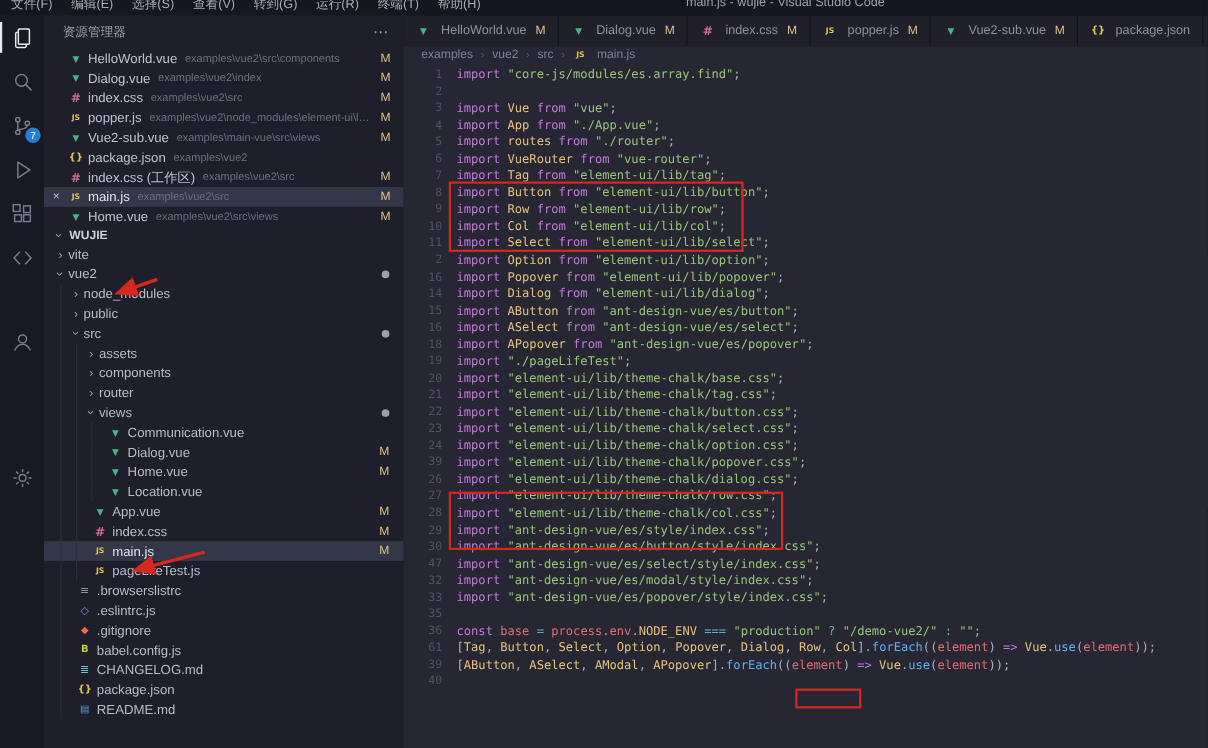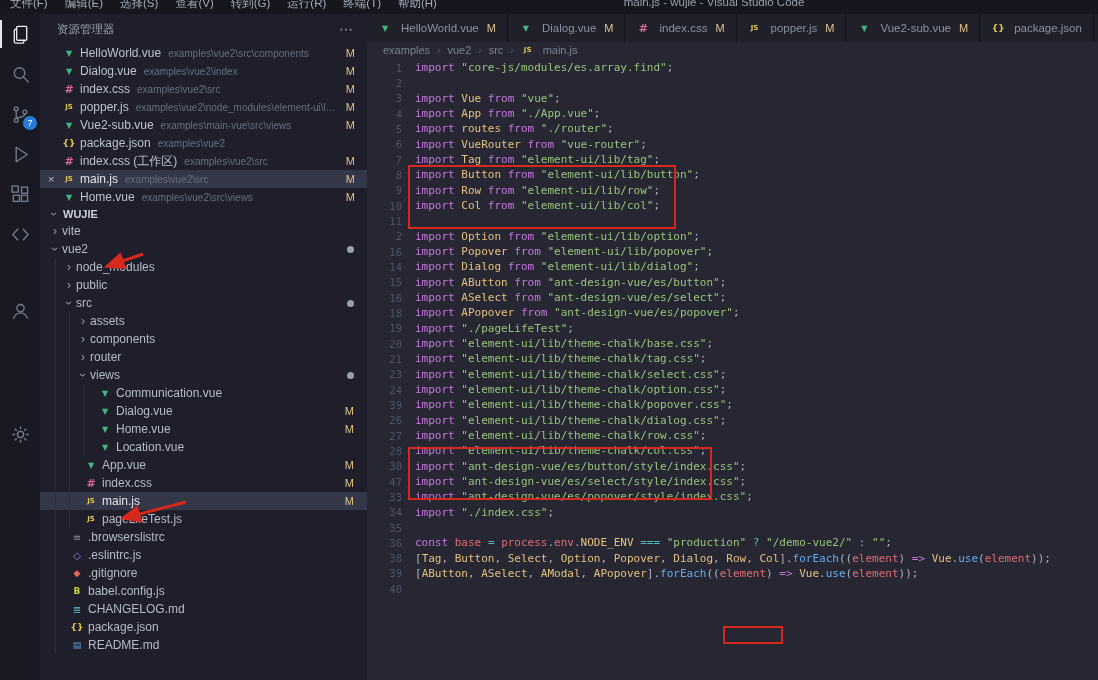--- a/index.html
+++ b/index.html
@@ -463,20 +463,21 @@
             <div class="code-line" data-name="code-line">
               <span class="ln" data-name="line-number">9</span>
               <span class="ct" data-name="code-text"><span class="tk-k">import </span><span class="tk-i">Row </span><span class="tk-k">from </span><span class="tk-s">"element-ui/lib/row"</span><span class="tk-p">;</span></span>
             </div>
             <div class="code-line" data-name="code-line">
               <span class="ln" data-name="line-number">10</span>
               <span class="ct" data-name="code-text"><span class="tk-k">import </span><span class="tk-i">Col </span><span class="tk-k">from </span><span class="tk-s">"element-ui/lib/col"</span><span class="tk-p">;</span></span>
             </div>
             <div class="code-line" data-name="code-line">
               <span class="ln" data-name="line-number">11</span>
+              <span class="ct" data-name="code-text"><span class="tk-k">import </span><span class="tk-i">Select </span><span class="tk-k">from </span><span class="tk-s">"element-ui/lib/select"</span><span class="tk-p">;</span></span>
             </div>
             <div class="code-line" data-name="code-line">
               <span class="ln" data-name="line-number">2</span>
               <span class="ct" data-name="code-text"><span class="tk-k">import </span><span class="tk-i">Option </span><span class="tk-k">from </span><span class="tk-s">"element-ui/lib/option"</span><span class="tk-p">;</span></span>
             </div>
             <div class="code-line" data-name="code-line">
               <span class="ln" data-name="line-number">16</span>
               <span class="ct" data-name="code-text"><span class="tk-k">import </span><span class="tk-i">Popover </span><span class="tk-k">from </span><span class="tk-s">"element-ui/lib/popover"</span><span class="tk-p">;</span></span>
             </div>
             <div class="code-line" data-name="code-line">
@@ -501,20 +502,24 @@
             </div>
             <div class="code-line" data-name="code-line">
               <span class="ln" data-name="line-number">20</span>
               <span class="ct" data-name="code-text"><span class="tk-k">import </span><span class="tk-s">"element-ui/lib/theme-chalk/base.css"</span><span class="tk-p">;</span></span>
             </div>
             <div class="code-line" data-name="code-line">
               <span class="ln" data-name="line-number">21</span>
               <span class="ct" data-name="code-text"><span class="tk-k">import </span><span class="tk-s">"element-ui/lib/theme-chalk/tag.css"</span><span class="tk-p">;</span></span>
             </div>
             <div class="code-line" data-name="code-line">
+              <span class="ln" data-name="line-number">22</span>
+              <span class="ct" data-name="code-text"><span class="tk-k">import </span><span class="tk-s">"element-ui/lib/theme-chalk/button.css"</span><span class="tk-p">;</span></span>
+            </div>
+            <div class="code-line" data-name="code-line">
               <span class="ln" data-name="line-number">23</span>
               <span class="ct" data-name="code-text"><span class="tk-k">import </span><span class="tk-s">"element-ui/lib/theme-chalk/select.css"</span><span class="tk-p">;</span></span>
             </div>
             <div class="code-line" data-name="code-line">
               <span class="ln" data-name="line-number">24</span>
               <span class="ct" data-name="code-text"><span class="tk-k">import </span><span class="tk-s">"element-ui/lib/theme-chalk/option.css"</span><span class="tk-p">;</span></span>
             </div>
             <div class="code-line" data-name="code-line">
               <span class="ln" data-name="line-number">39</span>
               <span class="ct" data-name="code-text"><span class="tk-k">import </span><span class="tk-s">"element-ui/lib/theme-chalk/popover.css"</span><span class="tk-p">;</span></span>
@@ -525,45 +530,49 @@
             </div>
             <div class="code-line" data-name="code-line">
               <span class="ln" data-name="line-number">27</span>
               <span class="ct" data-name="code-text"><span class="tk-k">import </span><span class="tk-s">"element-ui/lib/theme-chalk/row.css"</span><span class="tk-p">;</span></span>
             </div>
             <div class="code-line" data-name="code-line">
               <span class="ln" data-name="line-number">28</span>
               <span class="ct" data-name="code-text"><span class="tk-k">import </span><span class="tk-s">"element-ui/lib/theme-chalk/col.css"</span><span class="tk-p">;</span></span>
             </div>
             <div class="code-line" data-name="code-line">
+              <span class="ln" data-name="line-number">29</span>
+              <span class="ct" data-name="code-text"><span class="tk-k">import </span><span class="tk-s">"ant-design-vue/es/style/index.css"</span><span class="tk-p">;</span></span>
+            </div>
+            <div class="code-line" data-name="code-line">
               <span class="ln" data-name="line-number">30</span>
               <span class="ct" data-name="code-text"><span class="tk-k">import </span><span class="tk-s">"ant-design-vue/es/button/style/index.css"</span><span class="tk-p">;</span></span>
             </div>
             <div class="code-line" data-name="code-line">
               <span class="ln" data-name="line-number">47</span>
               <span class="ct" data-name="code-text"><span class="tk-k">import </span><span class="tk-s">"ant-design-vue/es/select/style/index.css"</span><span class="tk-p">;</span></span>
             </div>
             <div class="code-line" data-name="code-line">
+              <span class="ln" data-name="line-number">32</span>
+              <span class="ct" data-name="code-text"><span class="tk-k">import </span><span class="tk-s">"ant-design-vue/es/modal/style/index.css"</span><span class="tk-p">;</span></span>
+            </div>
+            <div class="code-line" data-name="code-line">
               <span class="ln" data-name="line-number">33</span>
               <span class="ct" data-name="code-text"><span class="tk-k">import </span><span class="tk-s">"ant-design-vue/es/popover/style/index.css"</span><span class="tk-p">;</span></span>
             </div>
             <div class="code-line" data-name="code-line">
-              <span class="ln" data-name="line-number">34</span>
-              <span class="ct" data-name="code-text"><span class="tk-k">import </span><span class="tk-s">"./index.css"</span><span class="tk-p">;</span></span>
-            </div>
-            <div class="code-line" data-name="code-line">
               <span class="ln" data-name="line-number">35</span>
               <span class="ct" data-name="code-text"></span>
             </div>
             <div class="code-line" data-name="code-line">
               <span class="ln" data-name="line-number">36</span>
               <span class="ct" data-name="code-text"><span class="tk-k">const </span><span class="tk-r">base </span><span class="tk-o">= </span><span class="tk-r">process</span><span class="tk-p">.</span><span class="tk-r">env</span><span class="tk-p">.</span><span class="tk-i">NODE_ENV </span><span class="tk-o">=== </span><span class="tk-s">"production" </span><span class="tk-o">? </span><span class="tk-s">"/demo-vue2/" </span><span class="tk-o">: </span><span class="tk-s">""</span><span class="tk-p">;</span></span>
             </div>
             <div class="code-line" data-name="code-line">
-              <span class="ln" data-name="line-number">38</span>
+              <span class="ln" data-name="line-number">61</span>
               <span class="ct" data-name="code-text"><span class="tk-p">[</span><span class="tk-i">Tag</span><span class="tk-p">, </span><span class="tk-i">Button</span><span class="tk-p">, </span><span class="tk-i">Select</span><span class="tk-p">, </span><span class="tk-i">Option</span><span class="tk-p">, </span><span class="tk-i">Popover</span><span class="tk-p">, </span><span class="tk-i">Dialog</span><span class="tk-p">, </span><span class="tk-i">Row</span><span class="tk-p">, </span><span class="tk-i">Col</span><span class="tk-p">].</span><span class="tk-f">forEach</span><span class="tk-p">((</span><span class="tk-r">element</span><span class="tk-p">) </span><span class="tk-k">=&gt; </span><span class="tk-i">Vue</span><span class="tk-p">.</span><span class="tk-f">use</span><span class="tk-p">(</span><span class="tk-r">element</span><span class="tk-p">));</span></span>
             </div>
             <div class="code-line" data-name="code-line">
               <span class="ln" data-name="line-number">39</span>
               <span class="ct" data-name="code-text"><span class="tk-p">[</span><span class="tk-i">AButton</span><span class="tk-p">, </span><span class="tk-i">ASelect</span><span class="tk-p">, </span><span class="tk-i">AModal</span><span class="tk-p">, </span><span class="tk-i">APopover</span><span class="tk-p">].</span><span class="tk-f">forEach</span><span class="tk-p">((</span><span class="tk-r">element</span><span class="tk-p">) </span><span class="tk-k">=&gt; </span><span class="tk-i">Vue</span><span class="tk-p">.</span><span class="tk-f">use</span><span class="tk-p">(</span><span class="tk-r">element</span><span class="tk-p">));</span></span>
             </div>
             <div class="code-line" data-name="code-line">
               <span class="ln" data-name="line-number">40</span>
               <span class="ct" data-name="code-text"></span>
             </div>

